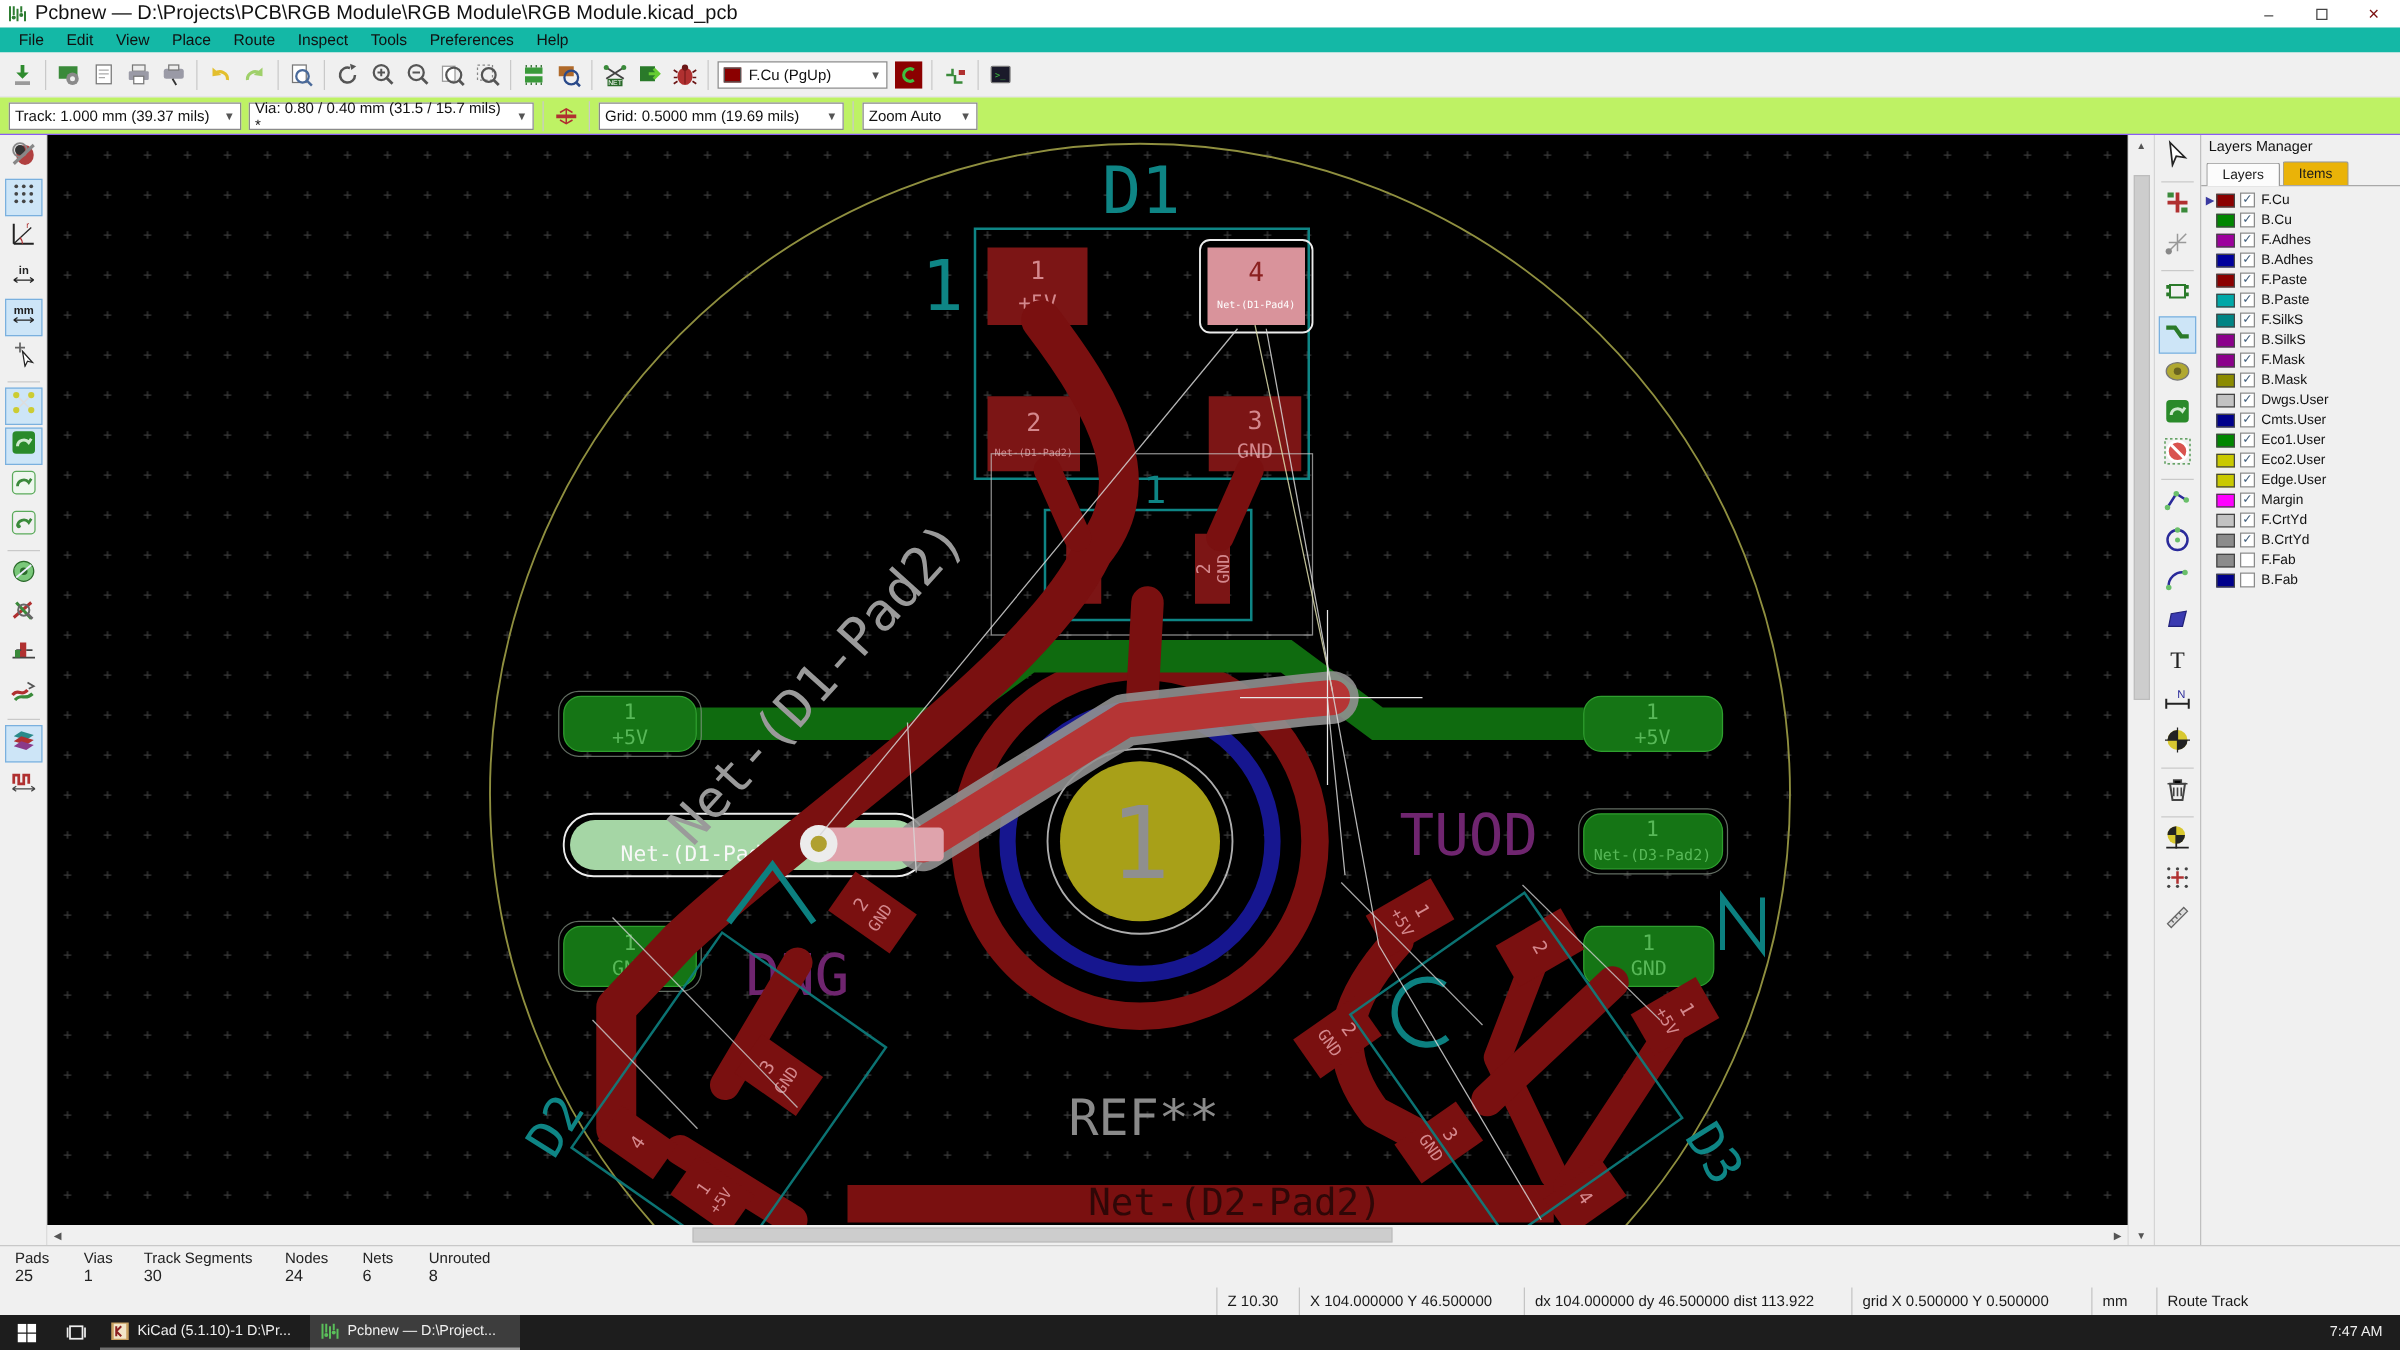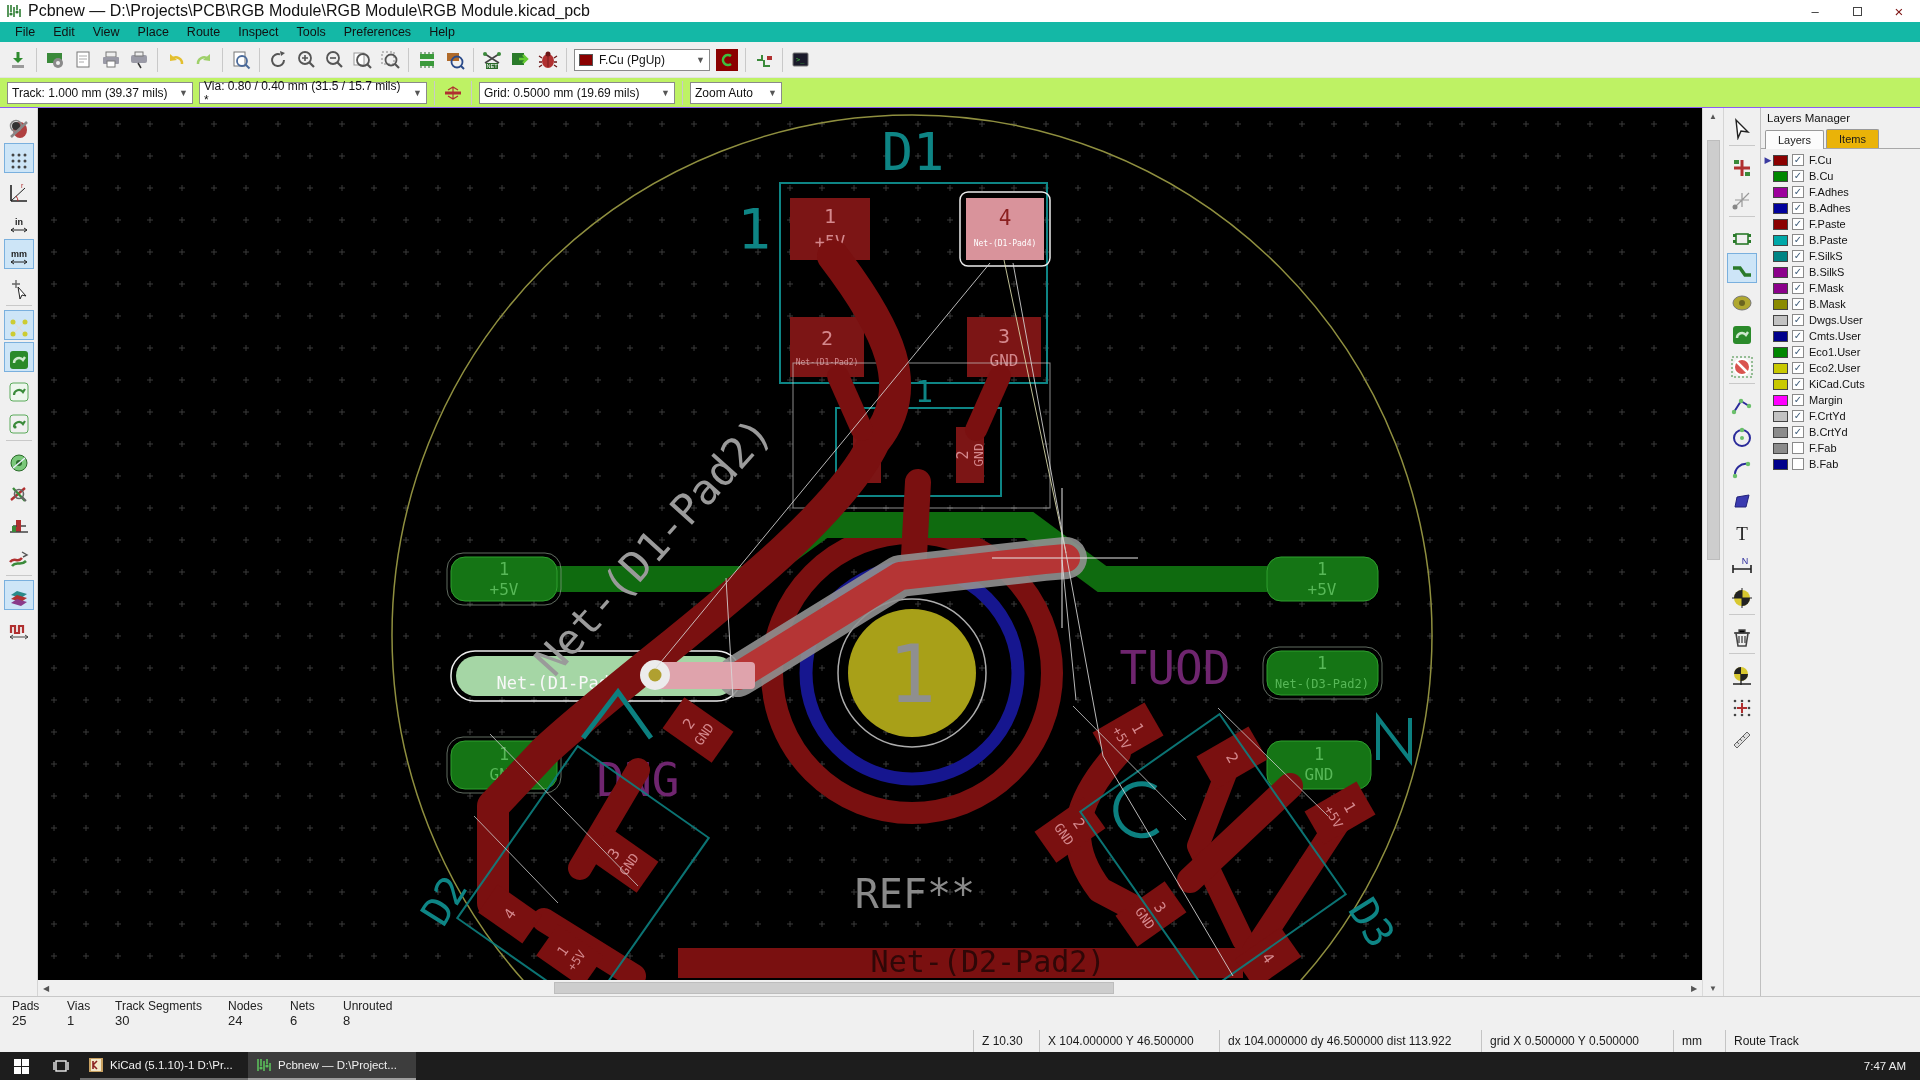--- a/index.html
+++ b/index.html
@@ -27,21 +27,21 @@
   .tsep { width:1px; height:24px; background:#c9c9c9; margin:0 4px; }
   .dd { height:22px; background:#fff; border:1px solid #8a8a8a; display:flex; align-items:center;
     padding:0 4px; font-size:12px; color:#111; margin:12px 3px; }
   .dd .arrow { margin-left:auto; color:#555; font-size:9px; padding-left:6px; }
   .dd .swatch { width:14px; height:12px; background:#8b0000; border:1px solid #555; margin-right:6px; }
 
   
   .main { height:888px; display:flex; }
   .ltb { width:38px; background:#f0f0f0; border-right:1px solid #d5d5d5; display:flex;
     flex-direction:column; align-items:center; padding-top:2px; }
-  .vtbtn { width:30px; height:30px; display:flex; align-items:flex-end; justify-content:center;
+  .vtbtn { width:30px; height:30px; display:flex; align-items:flex-start; justify-content:center;
     border:1px solid transparent; margin:1px 0; }
   .vtbtn.active { background:#cde5f7; border-color:#7ab0de; }
   .vsep { height:1px; width:26px; background:#c9c9c9; margin:3px 0; }
 
   .canvas-wrap { width:1664px; display:flex; flex-direction:column; }
   .canvas { width:1664px; height:872px; background:#000; position:relative; }
   .canvas svg { display:block; }
 
   .hscroll { height:16px; background:#f0f0f0; display:flex; align-items:center; }
   .hthumb { height:12px; background:#cdcdcd; border:1px solid #bdbdbd; }
@@ -922,21 +922,21 @@
             <i>✓</i>
           </span>
           <span class="lname">Eco2.User</span>
         </div>
       <div class="lrow">
           <span class="lcur"></span>
           <span class="lsw" style="background: rgb(201, 201, 0);"></span>
           <span class="lcb">
             <i>✓</i>
           </span>
-          <span class="lname">KiCad.Cuts</span>
+          <span class="lname">Edge.User</span>
         </div>
       <div class="lrow">
           <span class="lcur"></span>
           <span class="lsw" style="background: rgb(255, 0, 255);"></span>
           <span class="lcb">
             <i>✓</i>
           </span>
           <span class="lname">Margin</span>
         </div>
       <div class="lrow">

